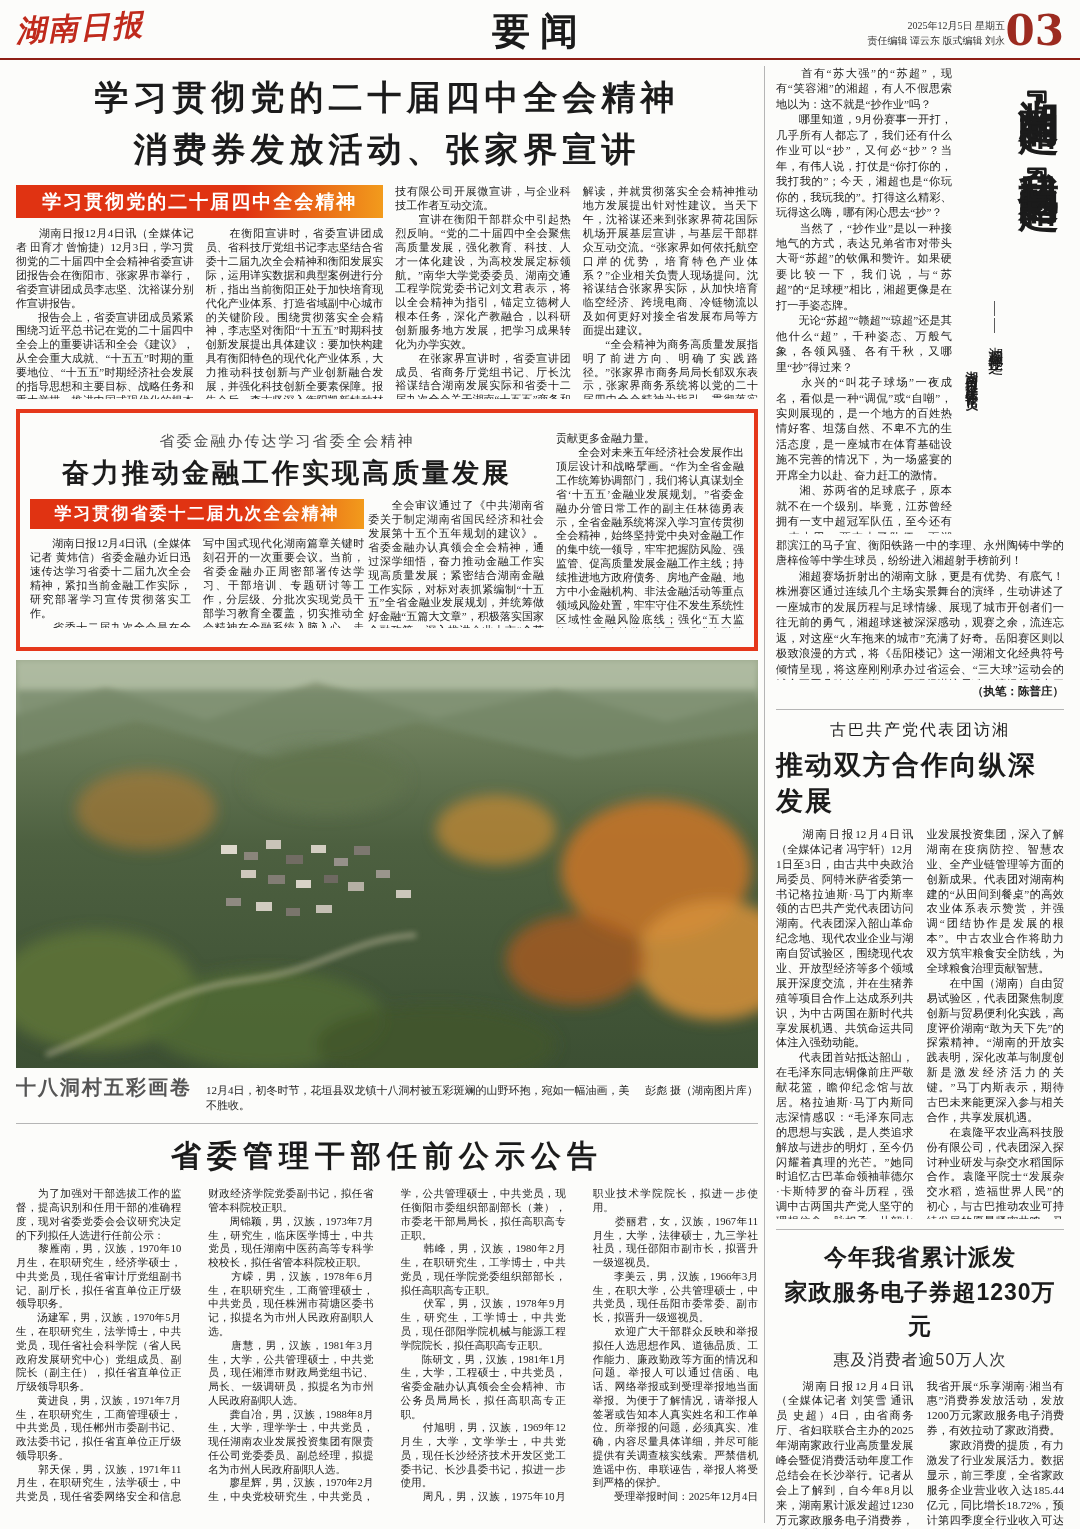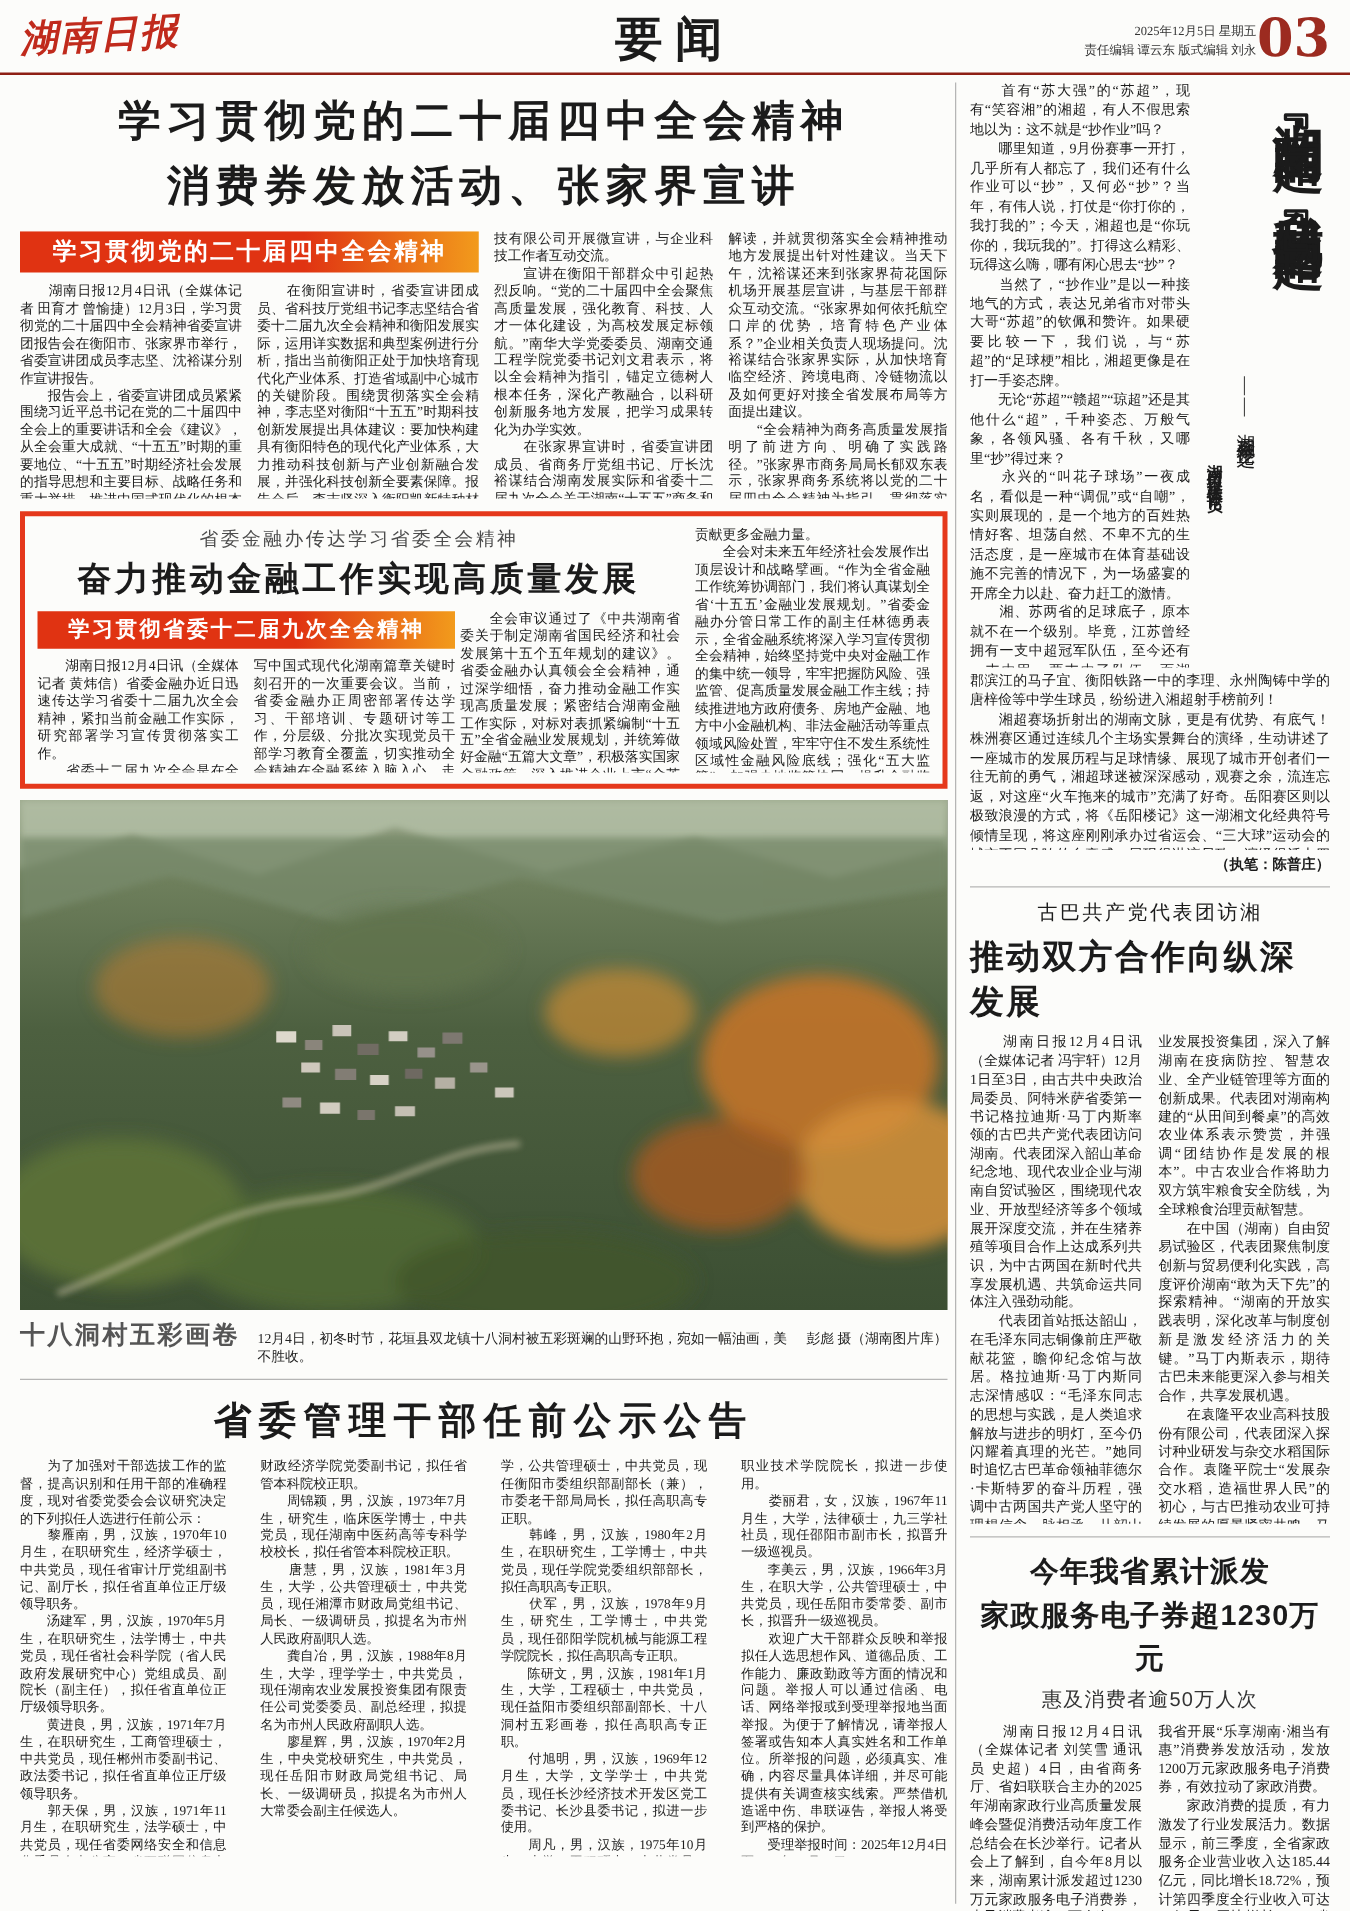--- a/index.html
+++ b/index.html
@@ -25,21 +25,21 @@
      color:#fff;font-family:"Liberation Sans","DejaVu Sans",sans-serif;font-weight:bold;
      font-size:19px;height:33px;line-height:33px;text-align:center;letter-spacing:2px;}
   .lead-body{display:flex;gap:12px;margin-top:10px;height:214px;overflow:hidden;}
   .lead-left{width:49.5%;flex:none;display:flex;flex-direction:column;}
   .lead-left .banner{width:100%;}
   .cols{display:flex;gap:12px;flex:1;min-height:0;margin-top:9px;}
   .col{flex:1;font-size:11px;line-height:1.26;text-align:justify;overflow:hidden;}
   .col p{margin:0;}
   .lead-body > .col{font-size:11px;}
   
-  .fin-box{border:4px solid #e5381b;margin-top:10px;padding:9px 10px;display:flex;gap:12px;height:196px;overflow:hidden;}
+  .fin-box{border:4px solid #e5381b;margin-top:10px;padding:19px 10px;display:flex;gap:12px;height:196px;overflow:hidden;}
   .fin-main{width:72%;flex:none;display:flex;flex-direction:column;}
   .fin-kicker{text-align:center;font-family:"Liberation Sans","DejaVu Sans",sans-serif;
      font-size:15px;color:#4c4c4c;letter-spacing:2px;}
   .fin-headline{text-align:center;font-family:"Liberation Sans","DejaVu Sans",sans-serif;
      font-weight:bold;font-size:27px;letter-spacing:3px;margin:4px 0 8px;}
   .fin-row{display:flex;gap:4px;flex:1;min-height:0;}
   .fin-left{width:65%;flex:none;display:flex;flex-direction:column;}
   .fin-left .banner{font-size:17px;height:30px;line-height:30px;}
   .fin-left .cols{margin-top:8px;}
   
@@ -225,29 +225,30 @@
       <div class="col">
           <p>　　为了加强对干部选拔工作的监督，提高识别和任用干部的准确程度，现对省委党委会会议研究决定的下列拟任人选进行任前公示：</p>
           <p>　　黎雁南，男，汉族，1970年10月生，在职研究生，经济学硕士，中共党员，现任省审计厅党组副书记、副厅长，拟任省直单位正厅级领导职务。</p>
           <p>　　汤建军，男，汉族，1970年5月生，在职研究生，法学博士，中共党员，现任省社会科学院（省人民政府发展研究中心）党组成员、副院长（副主任），拟任省直单位正厅级领导职务。</p>
           <p>　　黄进良，男，汉族，1971年7月生，在职研究生，工商管理硕士，中共党员，现任郴州市委副书记、政法委书记，拟任省直单位正厅级领导职务。</p>
           <p>　　郭天保，男，汉族，1971年11月生，在职研究生，法学硕士，中共党员，现任省委网络安全和信息化委员会办公室（省互联网信息办公室）副主任，拟任省直单位正厅级领导职务。</p>
         </div>
       <div class="col">
           <p>财政经济学院党委副书记，拟任省管本科院校正职。</p>
           <p>　　周锦颖，男，汉族，1973年7月生，研究生，临床医学博士，中共党员，现任湖南中医药高等专科学校校长，拟任省管本科院校正职。</p>
+          <p>　　方嵘，男，汉族，1978年6月生，在职研究生，工商管理硕士，中共党员，现任株洲市荷塘区委书记，拟提名为市州人民政府副职人选。</p>
           <p>　　唐慧，男，汉族，1981年3月生，大学，公共管理硕士，中共党员，现任湘潭市财政局党组书记、局长、一级调研员，拟提名为市州人民政府副职人选。</p>
           <p>　　龚自冶，男，汉族，1988年8月生，大学，理学学士，中共党员，现任湖南农业发展投资集团有限责任公司党委委员、副总经理，拟提名为市州人民政府副职人选。</p>
           <p>　　廖星辉，男，汉族，1970年2月生，中央党校研究生，中共党员，现任岳阳市财政局党组书记、局长、一级调研员，拟提名为市州人大常委会副主任候选人。</p>
         </div>
       <div class="col">
           <p>学，公共管理硕士，中共党员，现任衡阳市委组织部副部长（兼），市委老干部局局长，拟任高职高专正职。</p>
           <p>　　韩峰，男，汉族，1980年2月生，在职研究生，工学博士，中共党员，现任学院党委组织部部长，拟任高职高专正职。</p>
           <p>　　伏军，男，汉族，1978年9月生，研究生，工学博士，中共党员，现任邵阳学院机械与能源工程学院院长，拟任高职高专正职。</p>
-          <p>　　陈研文，男，汉族，1981年1月生，大学，工程硕士，中共党员，现任益阳市委组织部副部长、十八洞村五彩画卷，拟任高职高专正职。</p>
+          <p>　　陈研文，男，汉族，1981年1月生，大学，工程硕士，中共党员，省委金融办认真领会全会精神、市公务员局局长，拟任高职高专正职。</p>
           <p>　　付旭明，男，汉族，1969年12月生，大学，文学学士，中共党员，现任长沙经济技术开发区党工委书记、长沙县委书记，拟进一步使用。</p>
           <p>　　周凡，男，汉族，1975年10月生，大学，工程硕士，中共党员，现任湖南湘江新区（长沙高新区）党工委副书记，拟进一步使用。</p>
           <p>　　李明海，男，汉族，1972年7月生，省委党校研究生，中共党员，现任省戒毒管理局政委，拟进一步使用。</p>
         </div>
       <div class="col">
         <span><p>职业技术学院院长，拟进一步使用。</p><p>　　娄丽君，女，汉族，1967年11月生，大学，法律硕士，九三学社社员，现任邵阳市副市长，拟晋升一级巡视员。</p><p>　　李美云，男，汉族，1966年3月生，在职大学，公共管理硕士，中共党员，现任岳阳市委常委、副市长，拟晋升一级巡视员。</p><p>　　欢迎广大干部群众反映和举报拟任人选思想作风、道德品质、工作能力、廉政勤政等方面的情况和问题。举报人可以通过信函、电话、网络举报或到受理举报地当面举报。为便于了解情况，请举报人签署或告知本人真实姓名和工作单位。所举报的问题，必须真实、准确，内容尽量具体详细，并尽可能提供有关调查核实线索。严禁借机造谣中伤、串联诬告，举报人将受到严格的保护。</p><p>　　受理举报时间：2025年12月4日至2025年12月11日</p><p>　　受理举报单位：湖南省委组织部干部监督处、举报中心</p></span>
         
         
       </div>
     </div>

